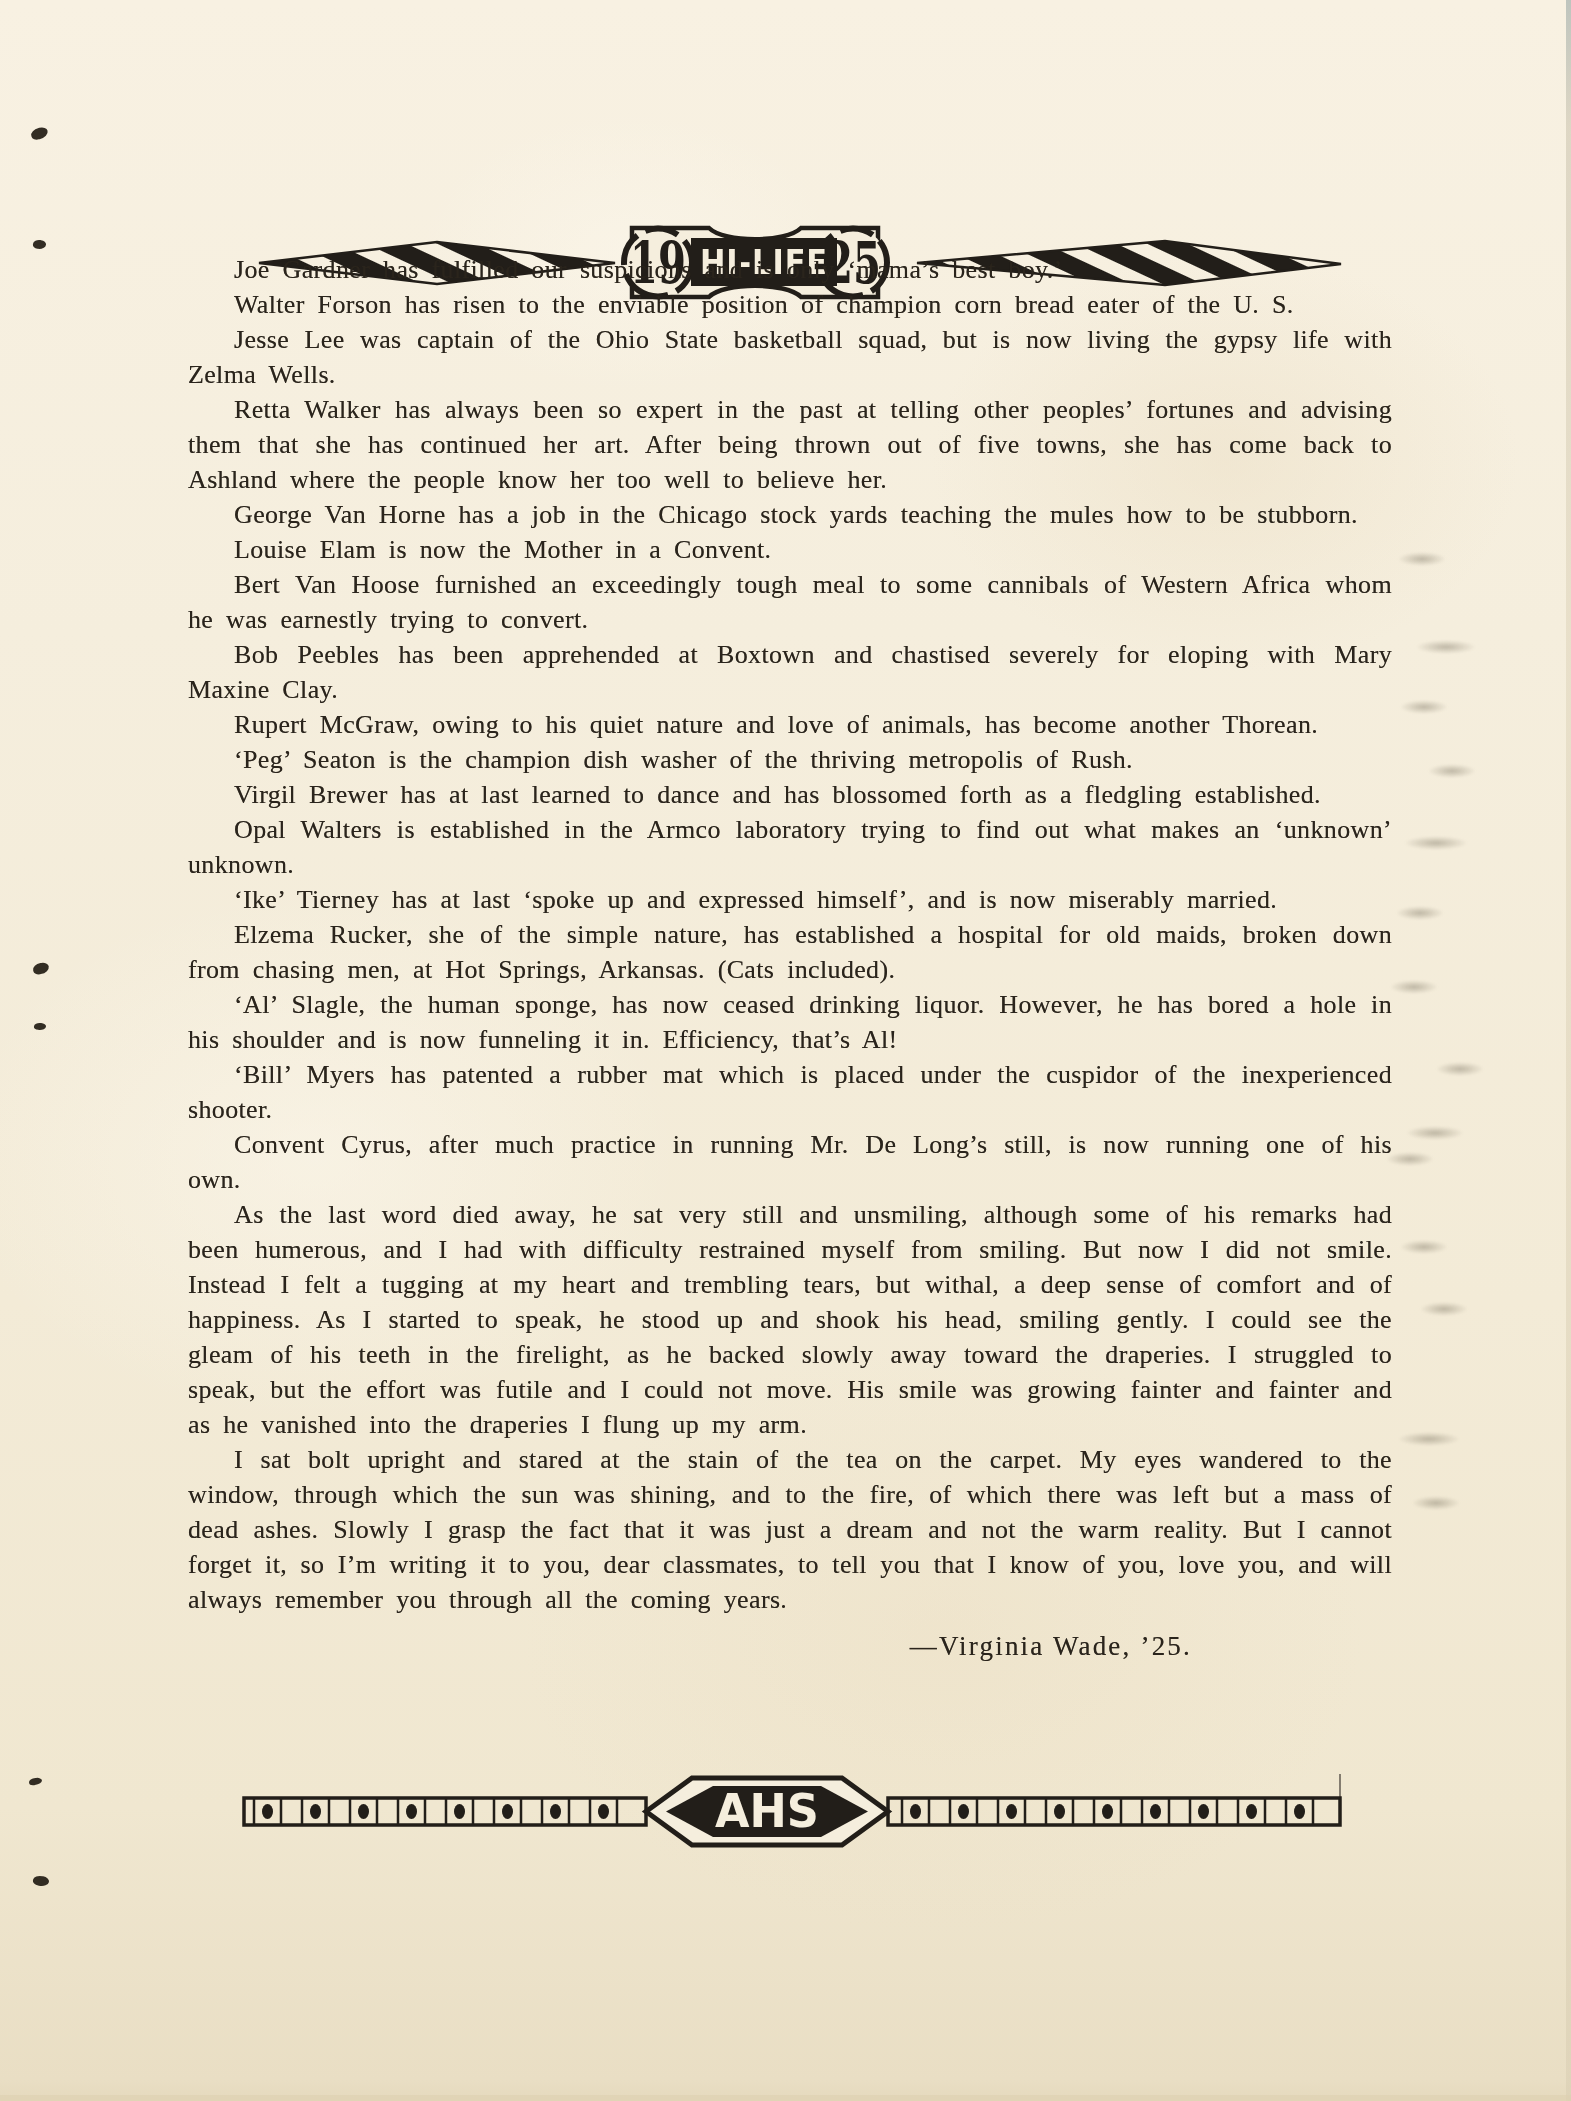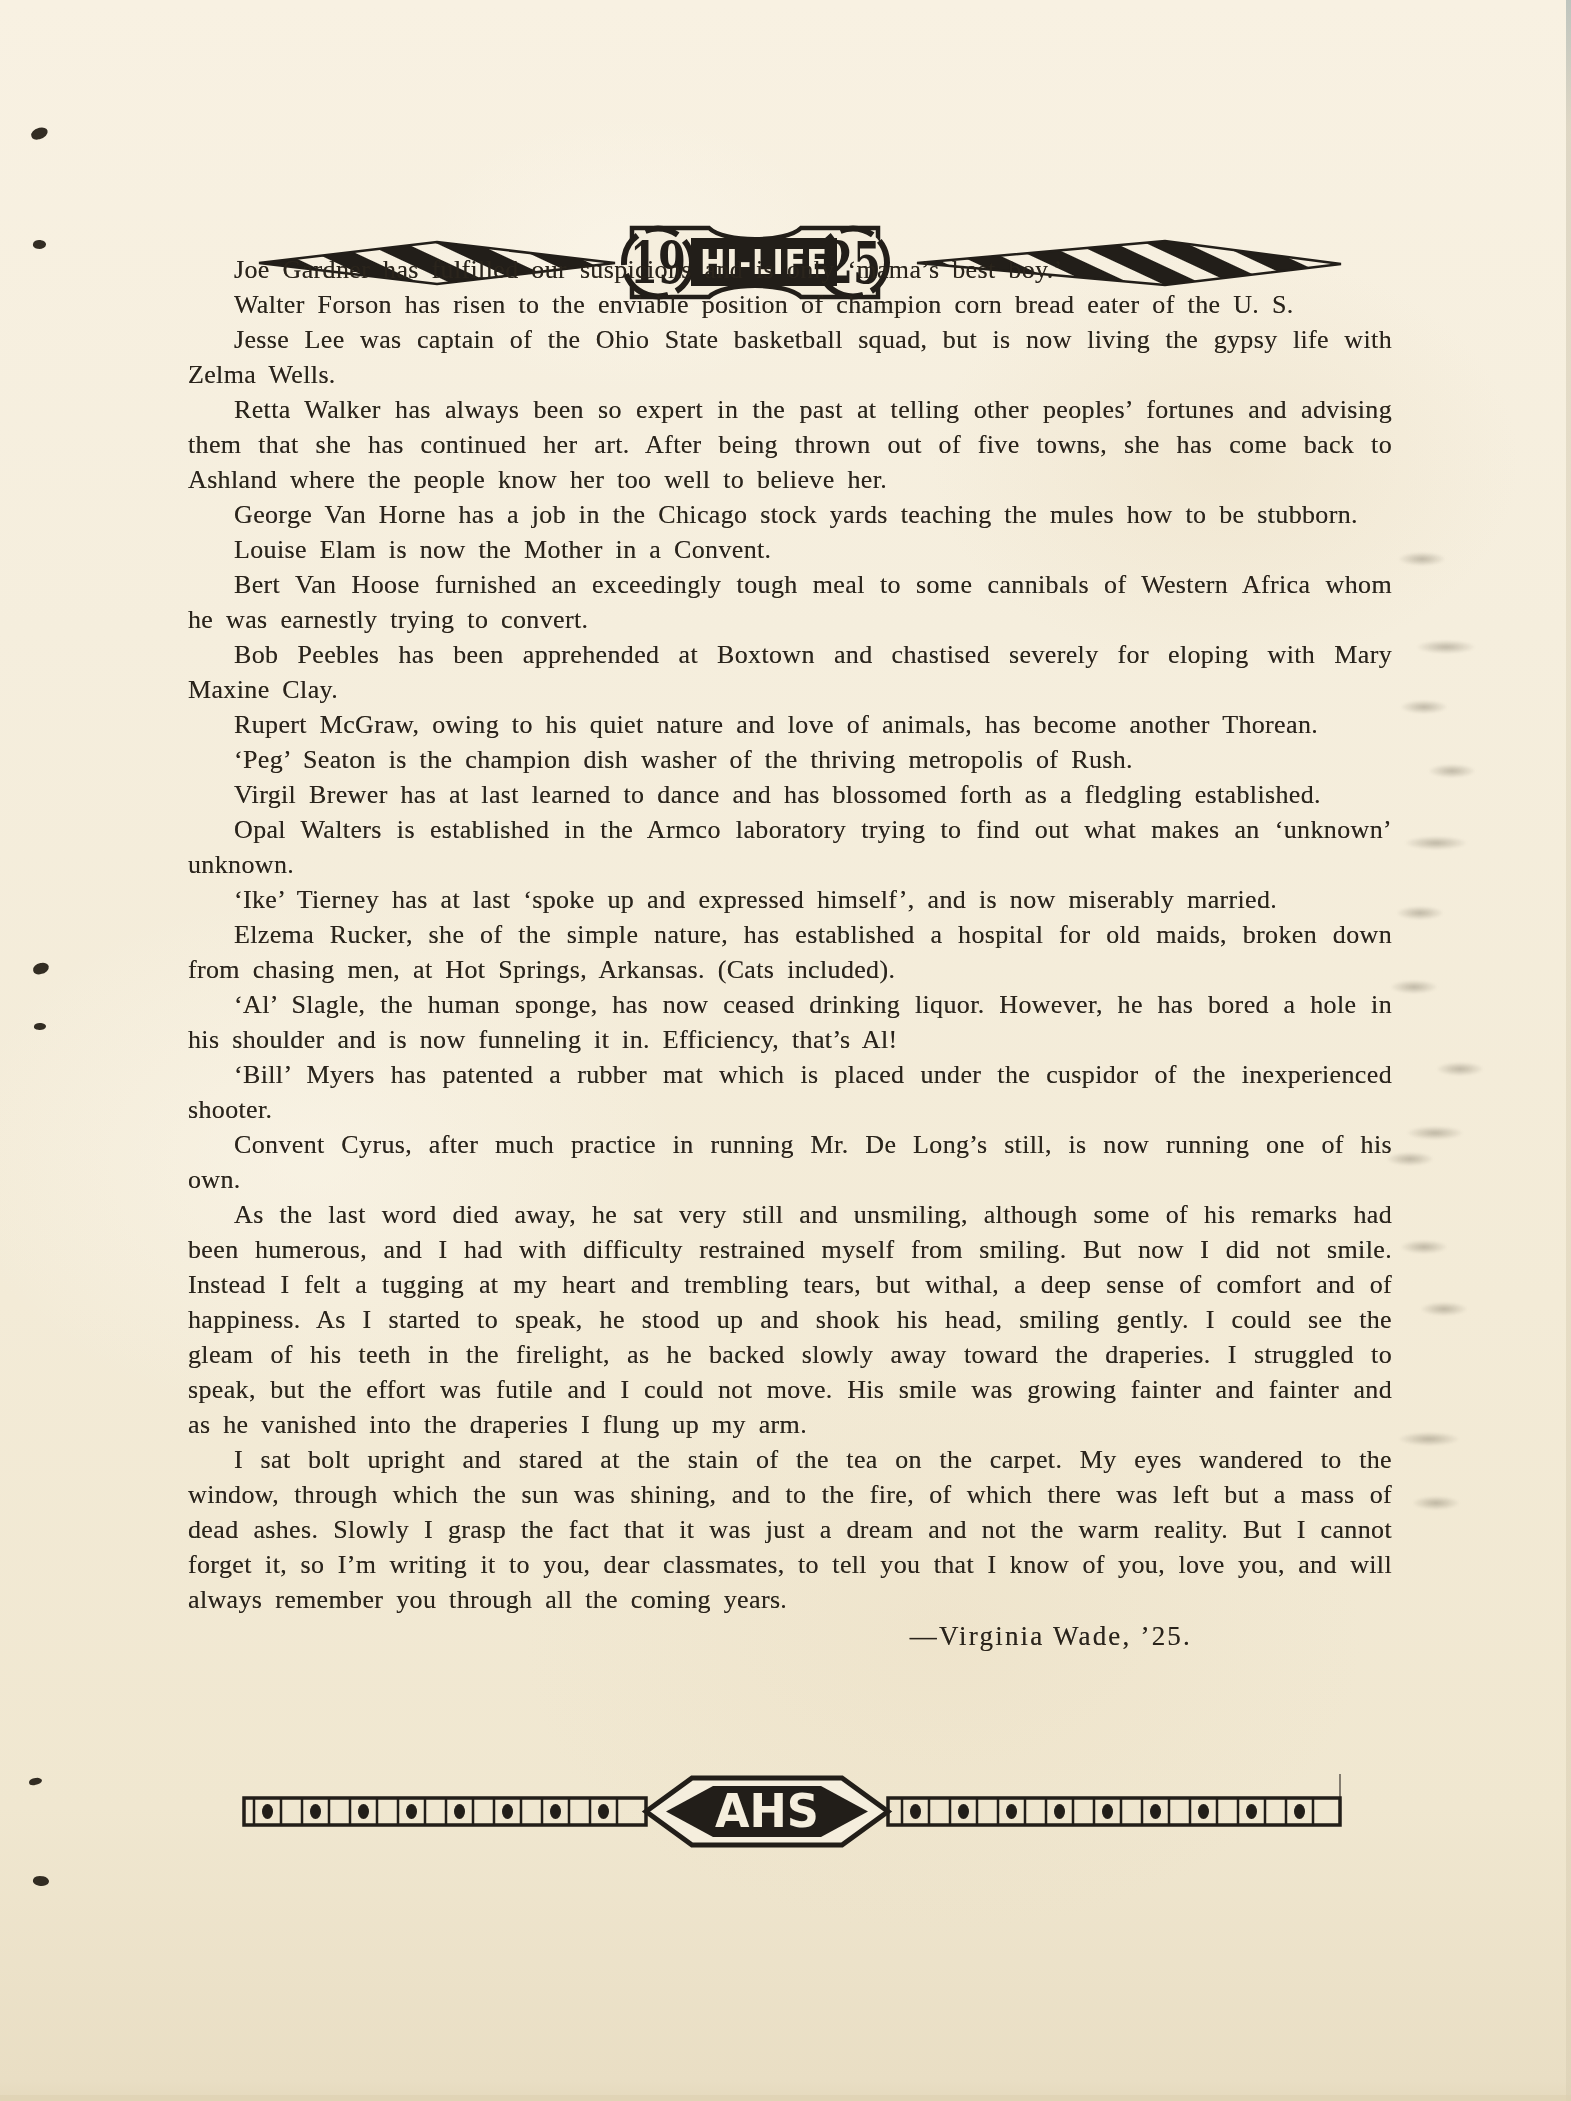--- a/index.html
+++ b/index.html
@@ -28,21 +28,21 @@
   .footer-banner{position:absolute;left:240px;top:1772px;width:1105px;height:92px;text-align:right;}
 
   
   .text-block{position:absolute;left:188px;top:252px;width:1204px;}
   .para{
     margin:0;text-align:justify;text-indent:46px;
     font-size:26px;line-height:35px;word-spacing:6px;letter-spacing:.35px;
     text-shadow:0 0 .5px rgba(42,36,28,.55);
   }
   .signature{
-    margin-top:2px;text-align:right;padding-right:200px;
+    margin-top:12px;text-align:right;padding-right:200px;
     font-size:27px;letter-spacing:2.2px;line-height:35px;
     text-shadow:0 0 .5px rgba(42,36,28,.55);
   }
 
   
   .spot{position:absolute;background:#221c14;border-radius:55% 45% 60% 40%;opacity:.92;}
   .smudge{position:absolute;width:48px;height:14px;border-radius:50%;
     background:radial-gradient(ellipse at center, rgba(104,96,78,.38), rgba(104,96,78,0) 70%);
     filter:blur(1px);}
   svg text{user-select:none;}

